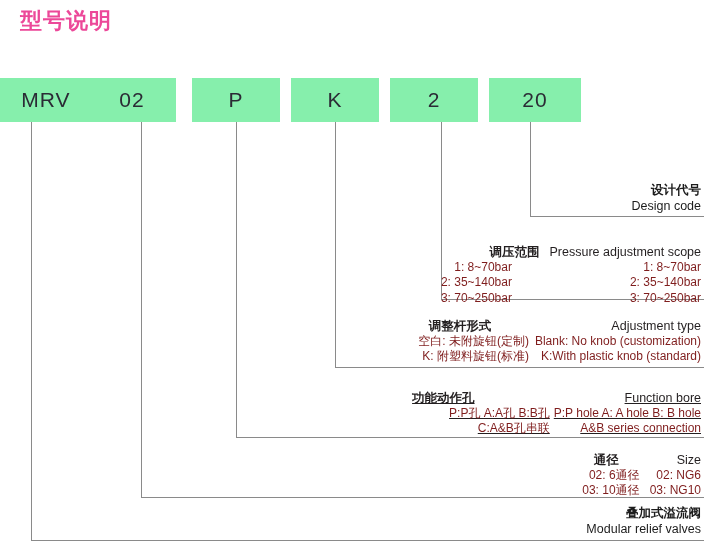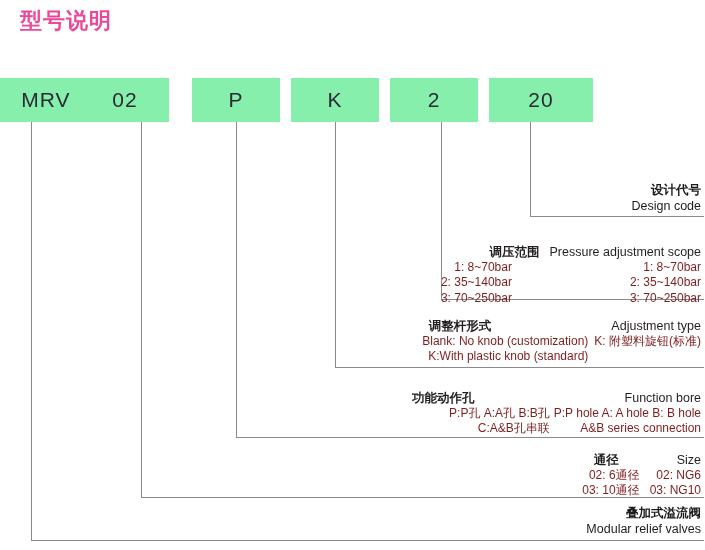--- a/index.html
+++ b/index.html
@@ -96,25 +96,25 @@
   .hdr2 .h-cn { font-weight: bold; font-size: 12.5px; text-align: center; }
   .hdr2 .h-en { font-size: 12.5px; text-align: right; }
 </style>
 </head>
 <body>
 
 <div id="page-title">型号说明</div>
 
 <div>
   <div class="code-box" style="left:0px;  width:92px;">MRV</div>
-  <div class="code-box" style="left:81px; width:88px;">02</div>
+  <div class="code-box" style="left:88px; width:88px;">02</div>
   <div class="code-box" style="left:192px;width:88px;">P</div>
   <div class="code-box" style="left:291px;width:88px;">K</div>
   <div class="code-box" style="left:390px;width:88px;">2</div>
-  <div class="code-box" style="left:489px;width:104px;text-align:right;">20</div>
+  <div class="code-box" style="left:489px;width:92px;text-align:right;">20</div>
 </div>
 
 <div>
 
   <div class="vline" style="left:31px;  top:122px; height:419px;"></div>
   <div class="hline" style="left:31px;  top:540px; width:673px;"></div>
 
   <div class="vline" style="left:141px; top:122px; height:376px;"></div>
   <div class="hline" style="left:141px; top:497px; width:563px;"></div>
 
@@ -150,27 +150,28 @@
     <div class="c-en">3: 70~250bar</div>
   </div>
 </div>
 
 <div class="anno" style="right:4px; top:318px;">
   <div class="hdr2" style="column-gap:120px;">
     <div class="h-cn">调整杆形式</div>
     <div class="h-en">Adjustment type</div>
   </div>
   <div class="grid2" style="column-gap:6px;">
+    <div class="c-cn">空白: 未附旋钮(定制)</div>
     <div class="c-en">Blank: No knob (customization)</div>
     <div class="c-cn">K: 附塑料旋钮(标准)</div>
     <div class="c-en">K:With plastic knob (standard)</div>
   </div>
 </div>
 
-<div class="anno" style="right:4px; top:390px;">
+<div class="anno" style="right:4px; top:390px;text-decoration:underline;">
   <div class="hdr2" style="column-gap:150px;">
     <div class="h-cn">功能动作孔</div>
     <div class="h-en">Function bore</div>
   </div>
   <div class="grid2" style="column-gap:4px;">
     <div class="c-cn">P:P孔  A:A孔  B:B孔</div>
     <div class="c-en">P:P hole   A: A hole   B: B hole</div>
     <div class="c-cn">C:A&amp;B孔串联</div>
     <div class="c-en">A&amp;B series connection</div>
   </div>

